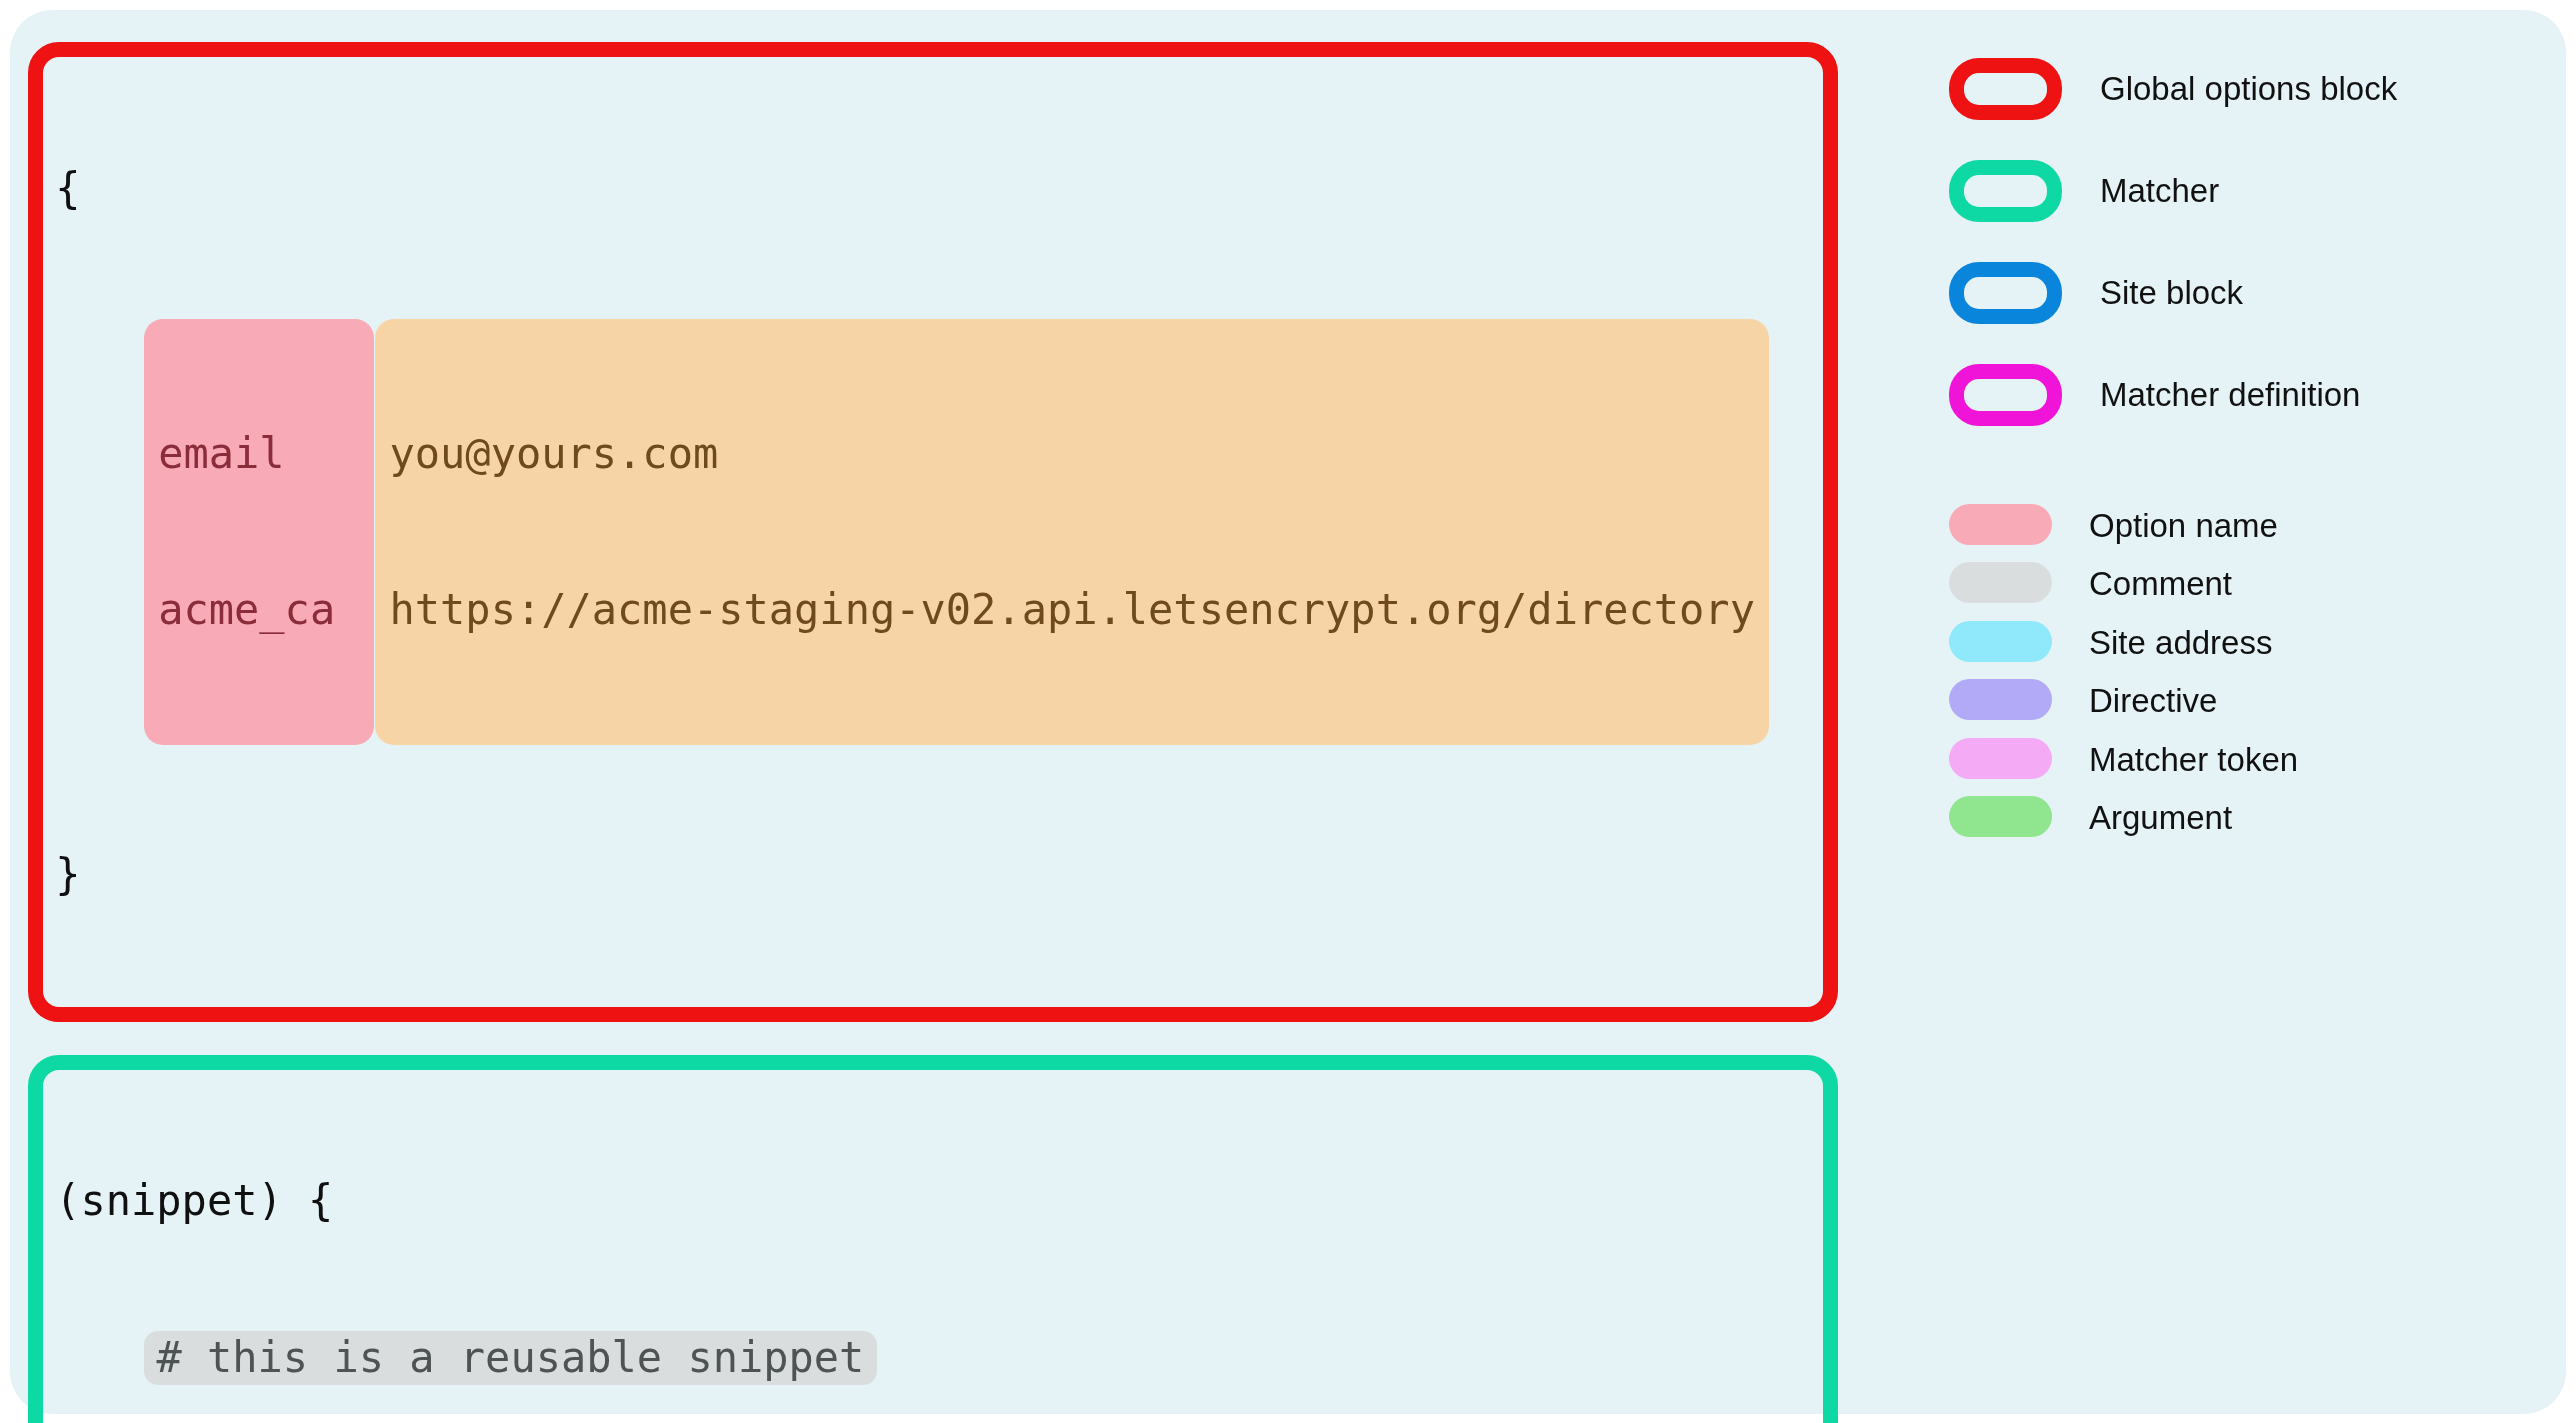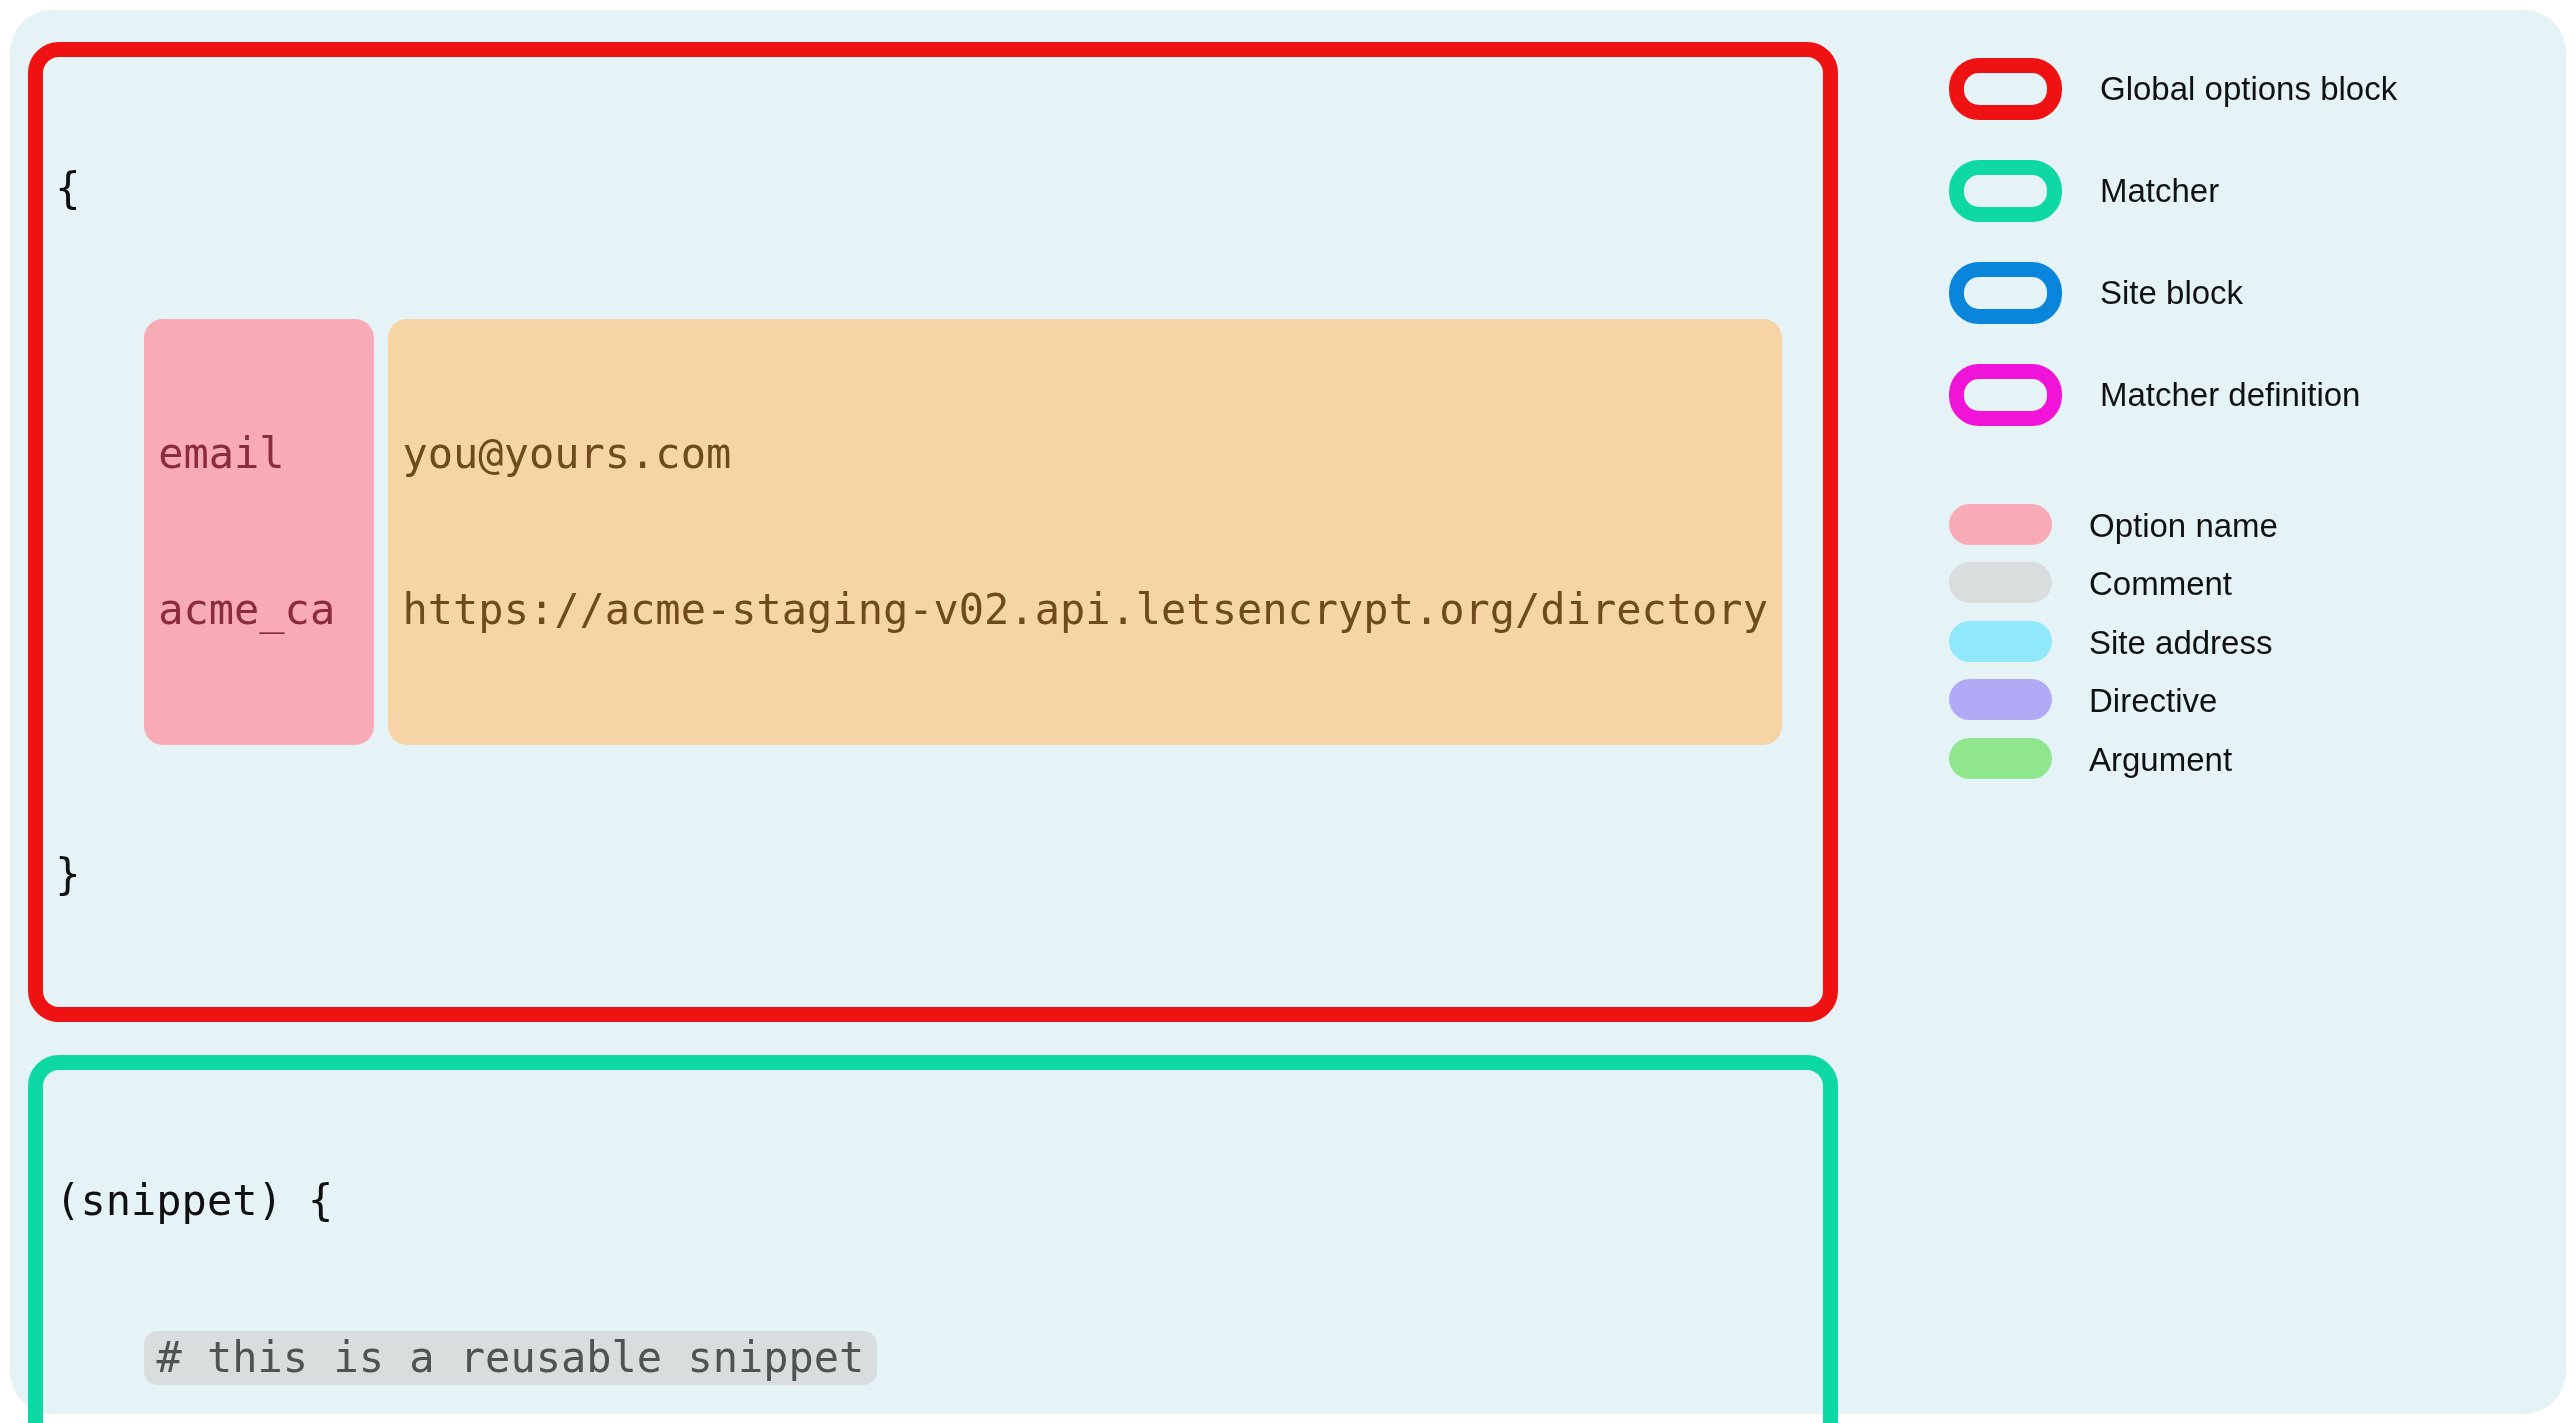--- a/index.html
+++ b/index.html
@@ -26,21 +26,21 @@
   .i1{padding-left:89px;}   
   .pill{border-radius:14px;padding:0.9px 12.2px;}
   .tok-option-name {background:var(--tok-option-name); color:var(--tok-option-name-text);}
   .tok-option-value{background:var(--tok-option-value);color:var(--tok-option-value-text);}
   .tok-comment     {background:var(--tok-comment);     color:var(--tok-comment-text);}
   .tok-site-address{background:var(--tok-site-address);color:var(--tok-site-address-text);}
   .tok-directive   {background:var(--tok-directive);   color:var(--tok-directive-text);}
   .tok-matcher-token{background:var(--tok-matcher-token);color:var(--tok-matcher-token-text);}
   .tok-argument    {background:var(--tok-argument);    color:var(--tok-argument-text);}
   .tok-subdirective{background:var(--tok-subdirective);color:var(--tok-subdirective-text);}
-  .optrow{display:flex;column-gap:14px;align-items:center;}
+  .optrow{display:flex;column-gap:1px;align-items:center;}
   .optbox{border-radius:19px;padding:5.2px 14px;}
   
   .legend{position:absolute;left:1949px;top:57px;}
   .lrow{display:flex;align-items:center;height:64px;margin-bottom:38px;}
   .sw{width:83px;height:32px;border:15.7px solid #000;border-radius:30px;margin-right:38px;flex:0 0 auto;}
   .b-global{border-color:var(--blk-global);}
   .b-snippet{border-color:var(--blk-snippet);}
   .b-site{border-color:var(--blk-site);}
   .b-matcher{border-color:var(--blk-matcher);}
   .llabel{font-size:33px;color:#111111;white-space:nowrap;}
@@ -110,18 +110,22 @@
     </div>
     <div class="trow">
       <span class="tsw tok-site-address"></span>
       <span class="tlabel llabel">Site address</span>
     </div>
     <div class="trow">
       <span class="tsw tok-directive"></span>
       <span class="tlabel llabel">Directive</span>
     </div>
     <div class="trow">
+      <span class="tsw tok-matcher-token"></span>
+      <span class="tlabel llabel">Matcher token</span>
+    </div>
+    <div class="trow">
       <span class="tsw tok-argument"></span>
       <span class="tlabel llabel">Argument</span>
     </div>
   </div>
 </div>
 
 
 </body></html>

